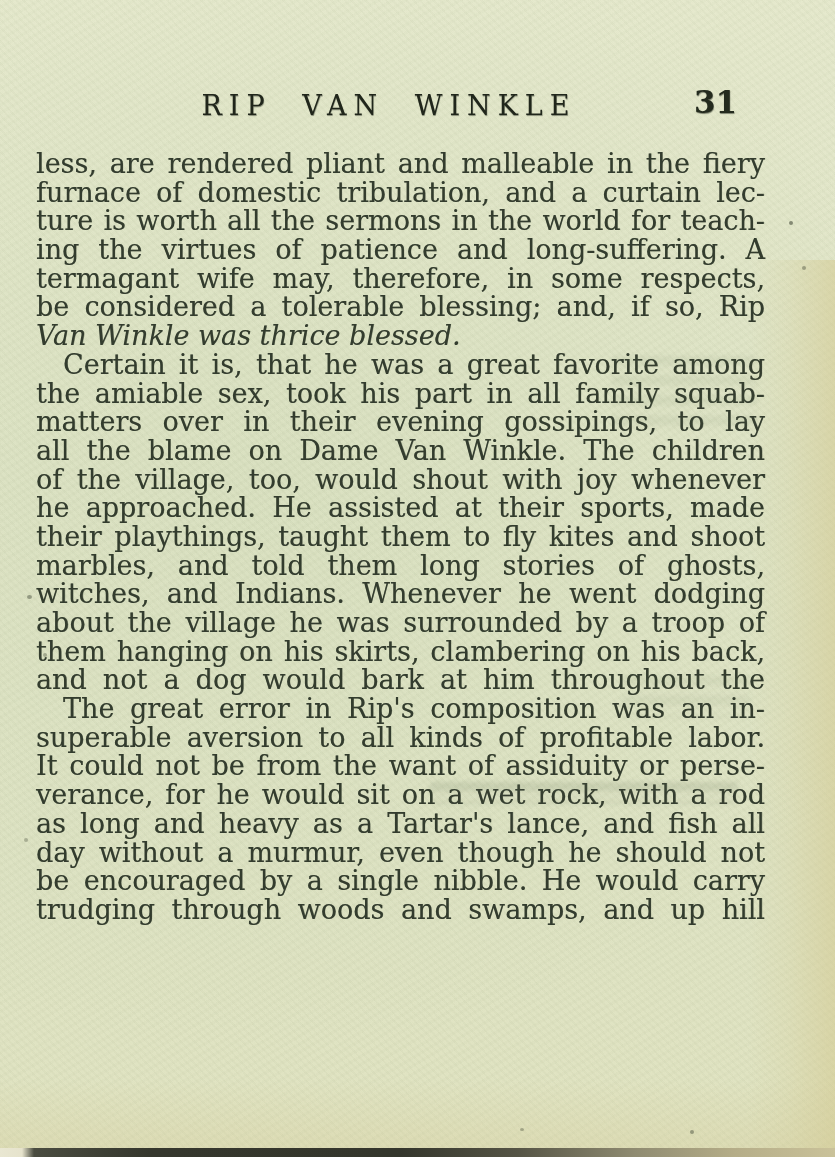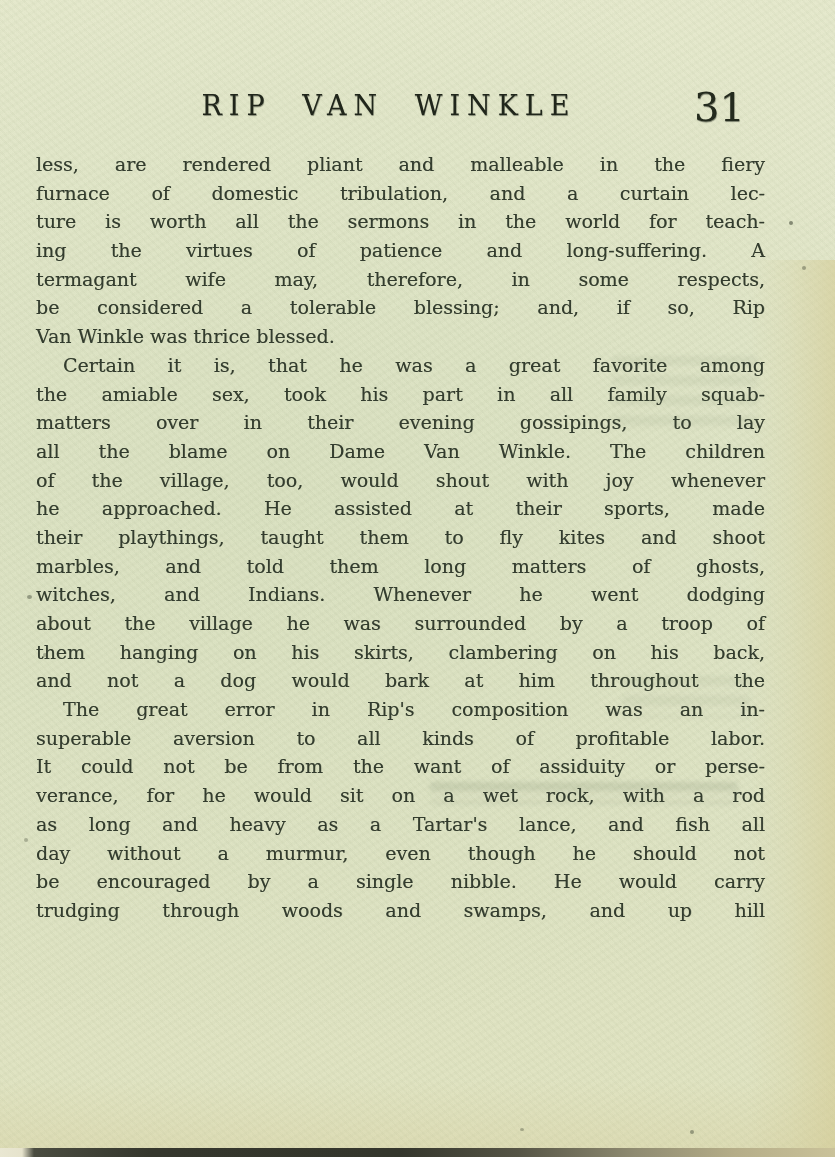--- a/index.html
+++ b/index.html
@@ -55,37 +55,37 @@
   
   .running-header { position: absolute; top: 0; left: 0; width: 100%; height: 140px; }
   .page-title {
     position: absolute; top: 90px; left: 389px; transform: translateX(-50%);
     font-size: 27px; letter-spacing: 7px; word-spacing: 15px;
     color: #20261b; white-space: nowrap;
     text-shadow: 0.4px 0.5px 0.7px rgba(32,38,27,0.45);
   }
   .page-number {
     position: absolute; top: 84px; left: 694px;
-    font-size: 40px; font-weight: normal; color: #242b1e;
+    font-size: 31px; font-weight: bold; color: #242b1e;
     text-shadow: 0.4px 0.5px 0.8px rgba(32,38,27,0.5);
   }
 
   
   .page-body-text {
     position: absolute; left: 36px; top: 150px; width: 729px;
-    font-size: 19px; line-height: 28.7px; color: #333c2e;
+    font-size: 27px; line-height: 28.7px; color: #333c2e;
     text-shadow: 0.3px 0.4px 0.6px rgba(45,55,40,0.45);
   }
   .page-body-text .line {
     text-align: justify;
     text-align-last: justify;
     height: 28.7px;
     white-space: nowrap;
   }
-  .page-body-text .line.no-just { text-align-last: left; }
+  .page-body-text .line.no-just { text-align-last: left; font-style: italic; }
   .page-body-text .line.indent { text-indent: 27px; }
 
   
   .dust-speck {
     position: absolute; border-radius: 50%;
     background: #3b4232; pointer-events: none;
   }
   .show-through-smudge {
     position: absolute; pointer-events: none;
     background: repeating-linear-gradient(to bottom,
@@ -115,21 +115,21 @@
       <div class="line">termagant wife may, therefore, in some respects,</div>
       <div class="line">be considered a tolerable blessing; and, if so, Rip</div>
       <div class="line no-just">Van Winkle was thrice blessed.</div>
       <div class="line indent">Certain it is, that he was a great favorite among</div>
       <div class="line">the amiable sex, took his part in all family squab-</div>
       <div class="line">matters over in their evening gossipings, to lay</div>
       <div class="line">all the blame on Dame Van Winkle. The children</div>
       <div class="line">of the village, too, would shout with joy whenever</div>
       <div class="line">he approached. He assisted at their sports, made</div>
       <div class="line">their playthings, taught them to fly kites and shoot</div>
-      <div class="line">marbles, and told them long matters of ghosts,</div>
+      <div class="line">marbles, and told them long stories of ghosts,</div>
       <div class="line">witches, and Indians. Whenever he went dodging</div>
       <div class="line">about the village he was surrounded by a troop of</div>
       <div class="line">them hanging on his skirts, clambering on his back,</div>
       <div class="line">and not a dog would bark at him throughout the</div>
       <div class="line indent">The great error in Rip's composition was an in-</div>
       <div class="line">superable aversion to all kinds of profitable labor.</div>
       <div class="line">It could not be from the want of assiduity or perse-</div>
       <div class="line">verance, for he would sit on a wet rock, with a rod</div>
       <div class="line">as long and heavy as a Tartar's lance, and fish all</div>
       <div class="line">day without a murmur, even though he should not</div>

